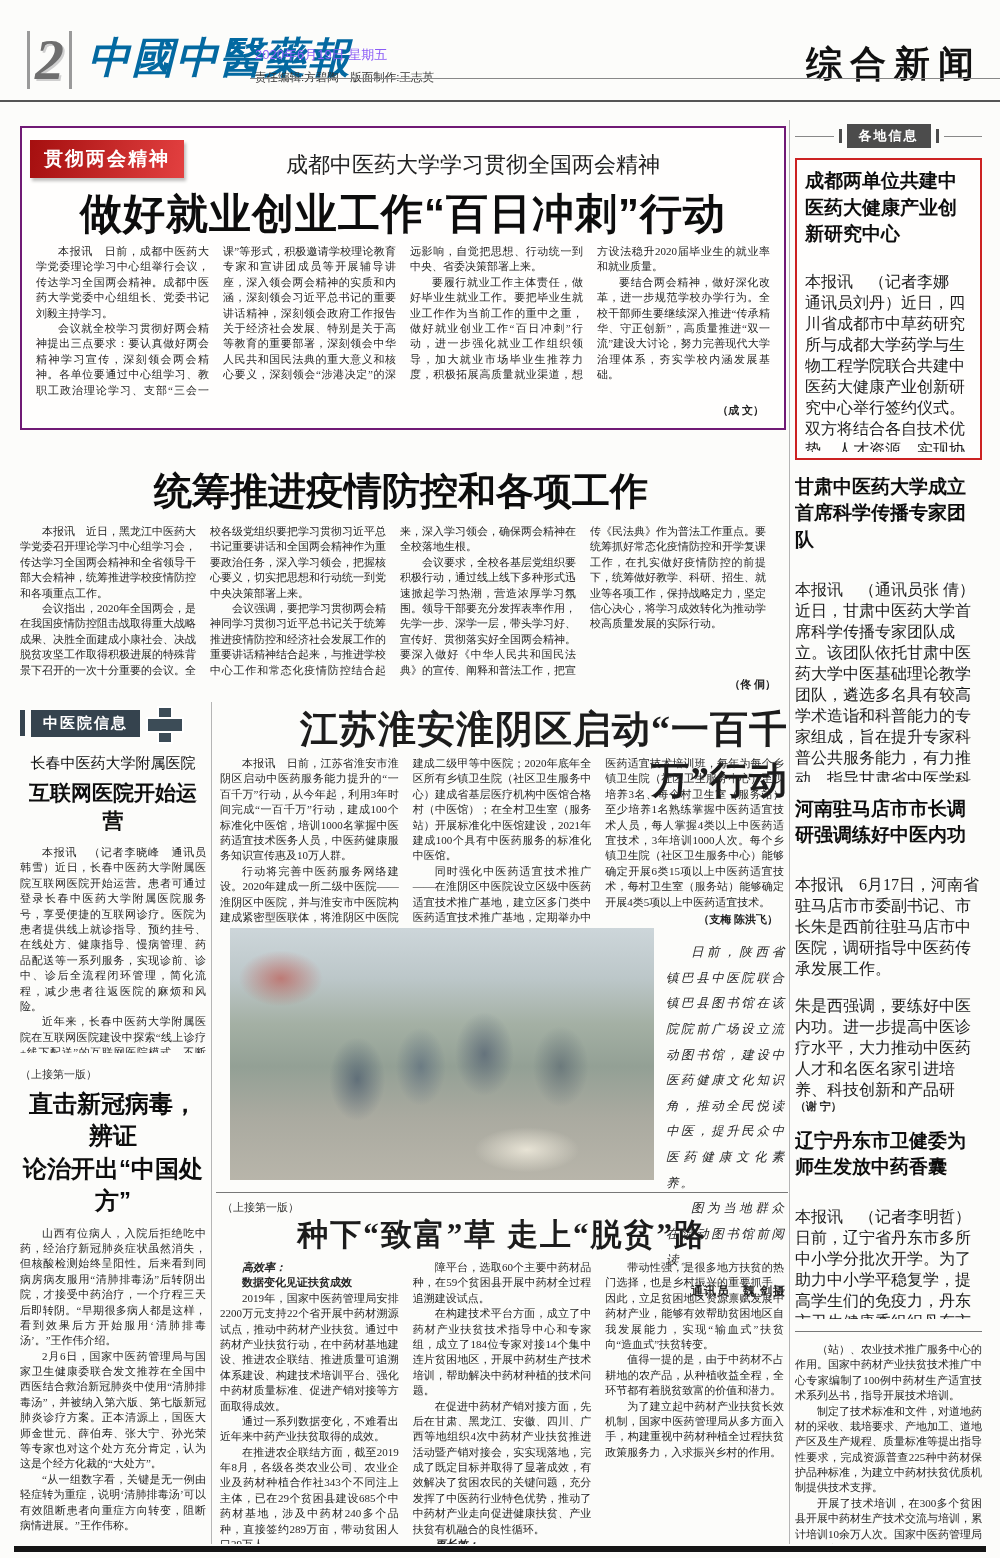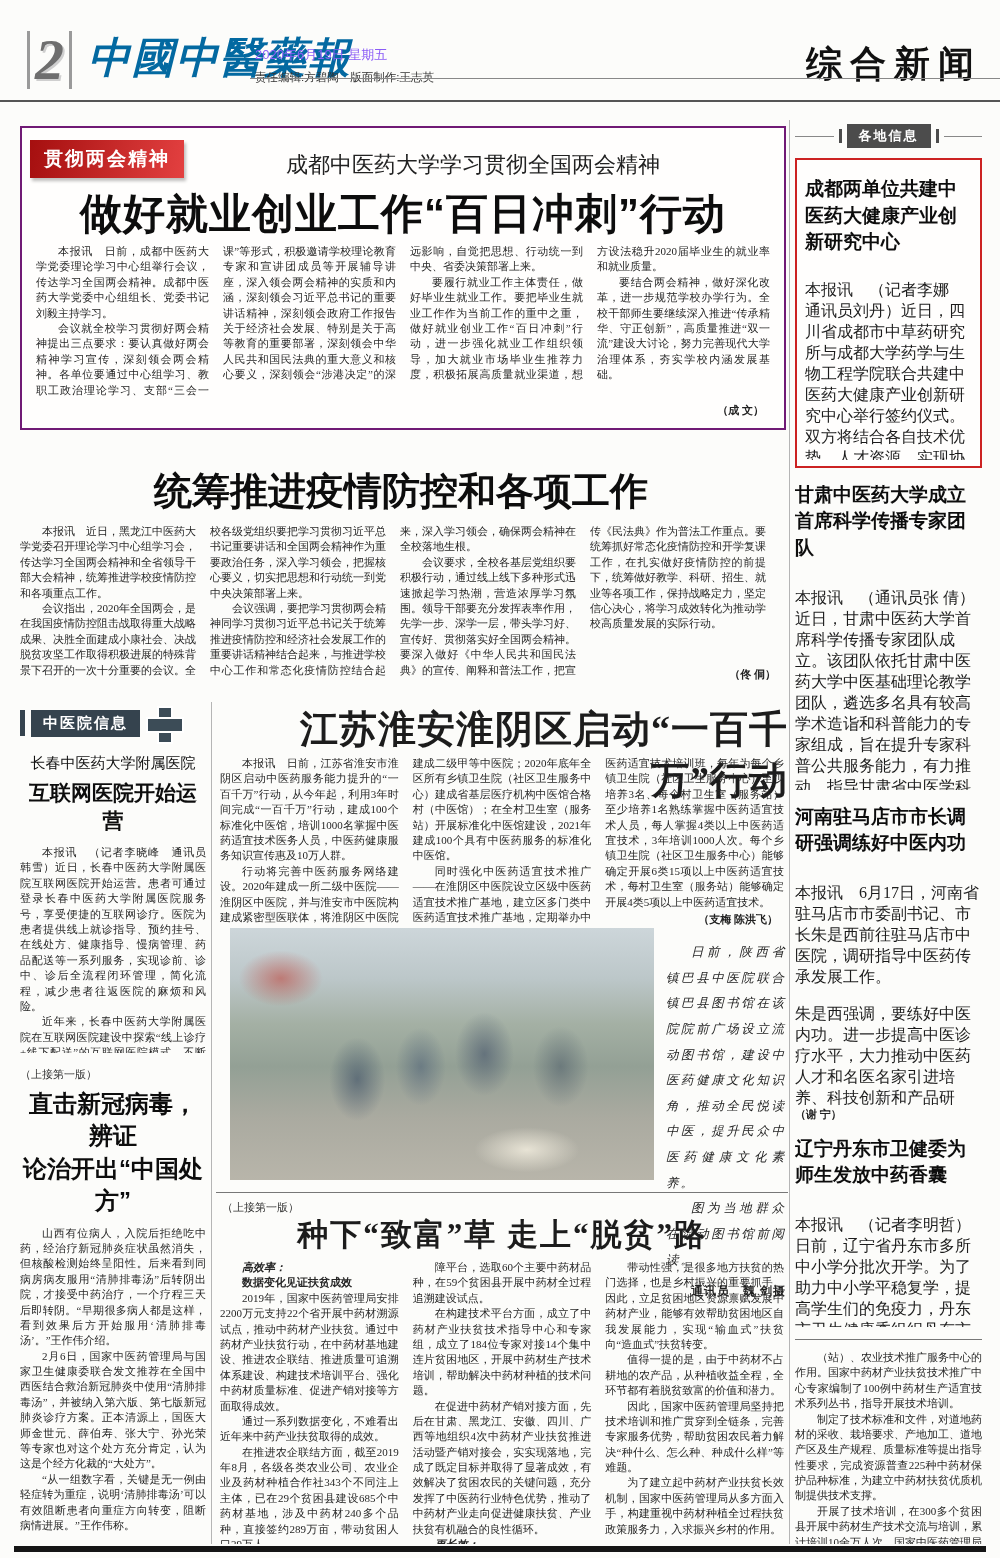--- a/index.html
+++ b/index.html
@@ -43,21 +43,21 @@
   #lead-kicker{position:absolute;left:160px;right:20px;top:22px;font-size:22px;}
   #lead-head{position:absolute;left:10px;right:10px;top:58px;font-size:42px;letter-spacing:1px;}
   #lead-body{position:absolute;left:14px;right:14px;top:116px;height:168px;column-count:4;}
   #lead-byline{right:20px;bottom:10px;}
 
   
   #story2{left:20px;top:432px;width:762px;height:262px;}
   #story2-kicker{position:absolute;left:0;right:0;top:4px;font-size:20px;}
   #story2-head{position:absolute;left:0;right:0;top:34px;font-size:38px;}
   #story2-body{position:absolute;left:0;right:16px;top:92px;height:160px;column-count:4;}
-  #story2-byline{right:6px;bottom:12px;}
+  #story2-byline{right:6px;bottom:2px;}
 
   
   #vr-left{left:211px;top:702px;width:1px;height:842px;background:#b5b5b5;}
   #vr-right{left:789px;top:120px;width:1px;height:1424px;background:#b5b5b5;}
 
   
   #leftcol{left:20px;top:702px;width:186px;height:842px;overflow:hidden;}
   .hosp-badge-row{display:flex;align-items:center;gap:6px;margin-top:4px;}
   .hosp-bar{width:5px;height:26px;background:#35434e;}
   .hosp-badge{background:#35434e;color:#fff;font-family:"Liberation Sans",sans-serif;
@@ -107,21 +107,21 @@
   
   #rightrail{left:795px;top:120px;width:187px;height:1424px;overflow:hidden;}
   .locbadge-row{display:flex;align-items:center;gap:5px;margin:4px 0 10px;}
   .locbadge-line{flex:1;height:1px;background:#888;}
   .locbadge-tick{width:3px;height:14px;background:#4c4c4c;}
   .locbadge{background:#4c4c4c;color:#fff;font-family:"Liberation Sans",sans-serif;
     font-weight:bold;font-size:13px;padding:3px 12px;letter-spacing:2px;}
   #chengdu-box{border:2px solid #c22;padding:8px 8px 6px;background:#fffefd;}
   .rail-head{font-family:"Liberation Sans",sans-serif;font-size:19px;font-weight:900;
     line-height:1.4;color:#0d0d0d;margin:14px 0 10px;}
-  #chengdu-box .rail-head{margin:8px 0 8px;}
+  #chengdu-box .rail-head{margin:0 0 8px;}
   .rail-body{overflow:hidden;}
   .rail-byline{font-size:11px;font-weight:bold;text-align:left;margin-top:2px;color:#222;}
   #rail-divider{height:1px;background:#777;margin:12px 0 10px;}
   #rail-cont{height:310px;overflow:hidden;}
 
   
   #bottom-bar{left:14px;top:1546px;width:972px;height:6px;background:#151515;}
 </style>
 </head>
 <body>
@@ -232,21 +232,20 @@
           <p>在构建技术平台方面，成立了中药材产业扶贫技术指导中心和专家组，成立了184位专家对接14个集中连片贫困地区，开展中药材生产技术培训，帮助解决中药材种植的技术问题。</p>
           <p>在促进中药材产销对接方面，先后在甘肃、黑龙江、安徽、四川、广西等地组织4次中药材产业扶贫推进活动暨产销对接会，实实现落地，完成了既定目标并取得了显著成效，有效解决了贫困农民的关键问题，充分发挥了中医药行业特色优势，推动了中药材产业走向促进健康扶贫、产业扶贫有机融合的良性循环。</p>
         </div>
       <p class="red-sub">更长效：</p>
 
     </div>
     <div class="col">
       <div>
           <p>带动性强，是很多地方扶贫的热门选择，也是乡村振兴的重要抓手。因此，立足贫困地区资源禀赋发展中药材产业，能够有效帮助贫困地区自我发展能力，实现“输血式”扶贫向“造血式”扶贫转变。</p>
           <p>值得一提的是，由于中药材不占耕地的农产品，从种植收益全程，全环节都有着脱贫致富的价值和潜力。</p>
-          <p>因此，国家中医药管理局坚持把技术培训和推广贯穿到全链条，完善专家服务优势，帮助贫困农民着力解决“种什么、怎么种、种成什么样”等难题。</p>
           <p>为了建立起中药材产业扶贫长效机制，国家中医药管理局从多方面入手，构建重视中药材种植全过程扶贫政策服务力，入求振兴乡村的作用。</p>
         </div>
     </div>
   </div>
 </div>
 
 <div id="rightrail" class="abs">
   <div class="locbadge-row">
     <div class="locbadge-line"></div>
     <div class="locbadge-tick"></div>

